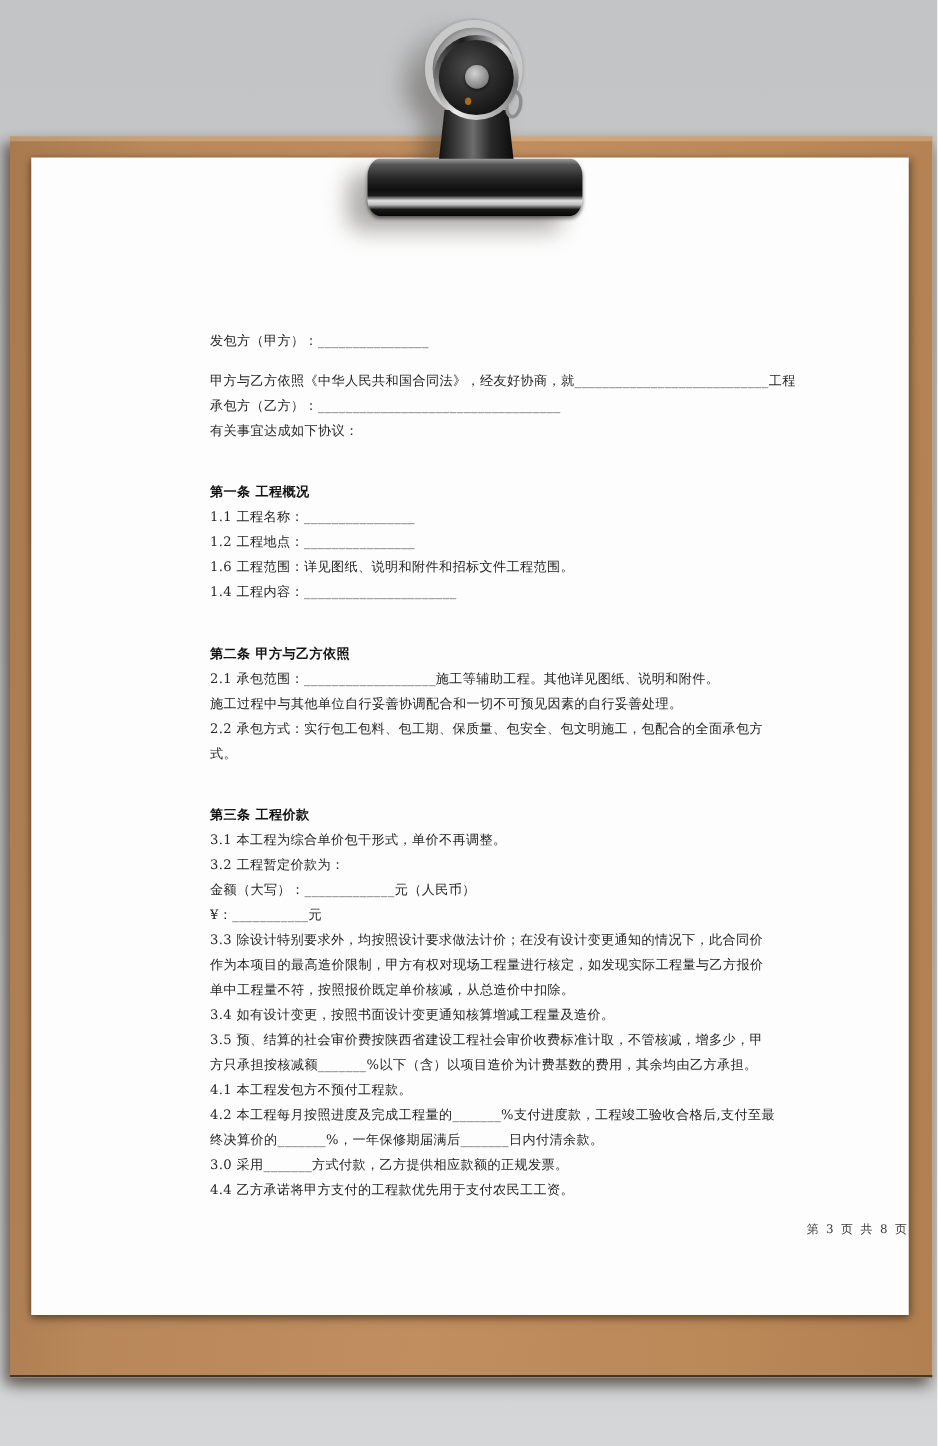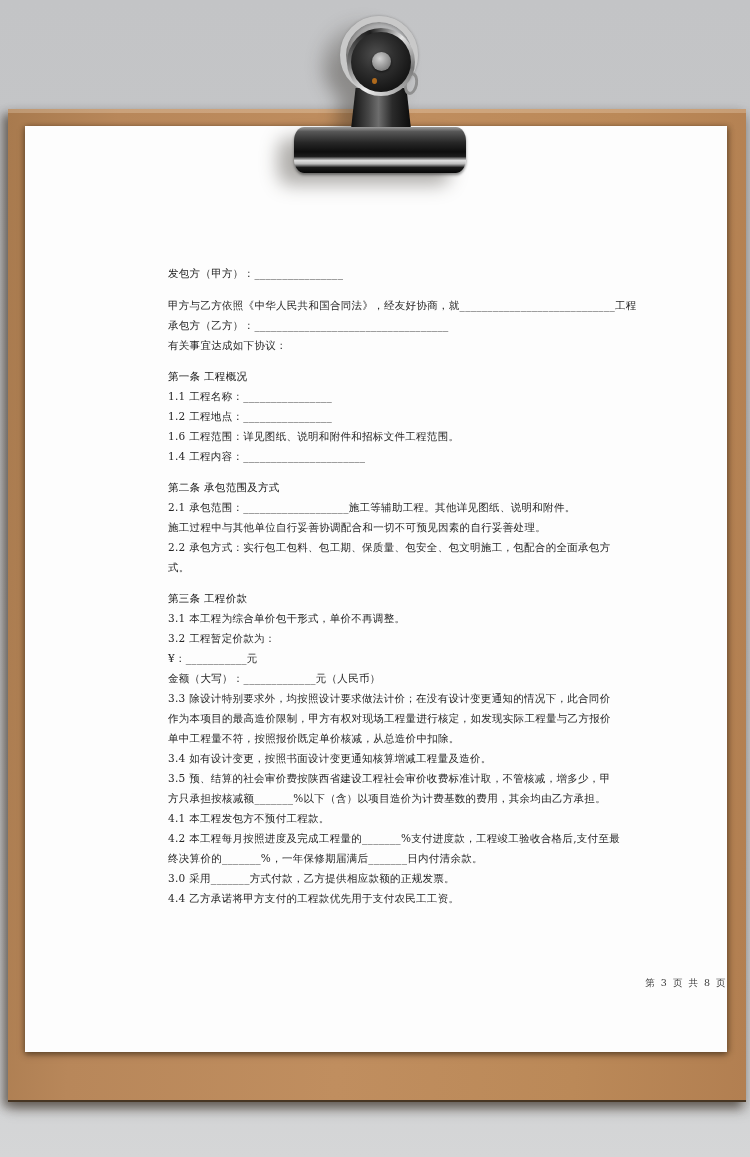--- a/index.html
+++ b/index.html
@@ -28,21 +28,21 @@
     position:absolute; left:25px; top:126px; width:702px; height:926px;
     background:#fdfdfd; overflow:hidden;
     box-shadow:0 3px 6px rgba(55,40,22,.55), 3px 0 5px rgba(55,40,22,.22), -2px 0 4px rgba(55,40,22,.18);
   }
 
   .textcol{ position:absolute; left:143px; top:137px; width:460px; }
   .line{
     height:20px; line-height:20px; font-size:10.5px; letter-spacing:.3px;
     color:#262626; white-space:nowrap;
   }
-  .heading{ font-weight:normal; color:#141414; margin-top:11px; }
+  .heading{ font-weight:bold; color:#141414; margin-top:29px; }
   .pre-gap{ margin-top:12px; }
 
   .footer{
     position:absolute; left:0; right:0; bottom:62px; text-align:right;
     font-size:9.5px; letter-spacing:1.5px; color:#3a3a3a;
   }
 
   
   .clip{ position:absolute; left:0; top:0; width:0; height:0;
          filter:drop-shadow(-16px 11px 9px rgba(35,28,20,.35)); }
@@ -101,31 +101,31 @@
 
       <div class="line">承包方（乙方）：___________________________________</div>
       <div class="line">有关事宜达成如下协议：</div>
 
       <div class="line heading">第一条 工程概况</div>
       <div class="line">1.1 工程名称：________________</div>
       <div class="line">1.2 工程地点：________________</div>
       <div class="line">1.6 工程范围：详见图纸、说明和附件和招标文件工程范围。</div>
       <div class="line">1.4 工程内容：______________________</div>
 
-      <div class="line heading">第二条 承包范围及方式</div>
+      <div class="line heading">第二条 甲方与乙方依照</div>
       <div class="line">2.1 承包范围：___________________施工等辅助工程。其他详见图纸、说明和附件。</div>
       <div class="line">施工过程中与其他单位自行妥善协调配合和一切不可预见因素的自行妥善处理。</div>
       <div class="line">2.2 承包方式：实行包工包料、包工期、保质量、包安全、包文明施工，包配合的全面承包方</div>
       <div class="line">式。</div>
 
       <div class="line heading">第三条 工程价款</div>
       <div class="line">3.1 本工程为综合单价包干形式，单价不再调整。</div>
       <div class="line">3.2 工程暂定价款为：</div>
+      <div class="line">金额（大写）：_____________元（人民币）</div>
       <div class="line">¥：___________元</div>
-      <div class="line">金额（大写）：_____________元（人民币）</div>
       <div class="line">3.3 除设计特别要求外，均按照设计要求做法计价；在没有设计变更通知的情况下，此合同价</div>
       <div class="line">作为本项目的最高造价限制，甲方有权对现场工程量进行核定，如发现实际工程量与乙方报价</div>
       <div class="line">单中工程量不符，按照报价既定单价核减，从总造价中扣除。</div>
       <div class="line">3.4 如有设计变更，按照书面设计变更通知核算增减工程量及造价。</div>
       <div class="line">3.5 预、结算的社会审价费按陕西省建设工程社会审价收费标准计取，不管核减，增多少，甲</div>
       <div class="line">方只承担按核减额_______%以下（含）以项目造价为计费基数的费用，其余均由乙方承担。</div>
 
       <div class="line">4.1 本工程发包方不预付工程款。</div>
       <div class="line">4.2 本工程每月按照进度及完成工程量的_______%支付进度款，工程竣工验收合格后,支付至最</div>
       <div class="line">终决算价的_______%，一年保修期届满后_______日内付清余款。</div>

